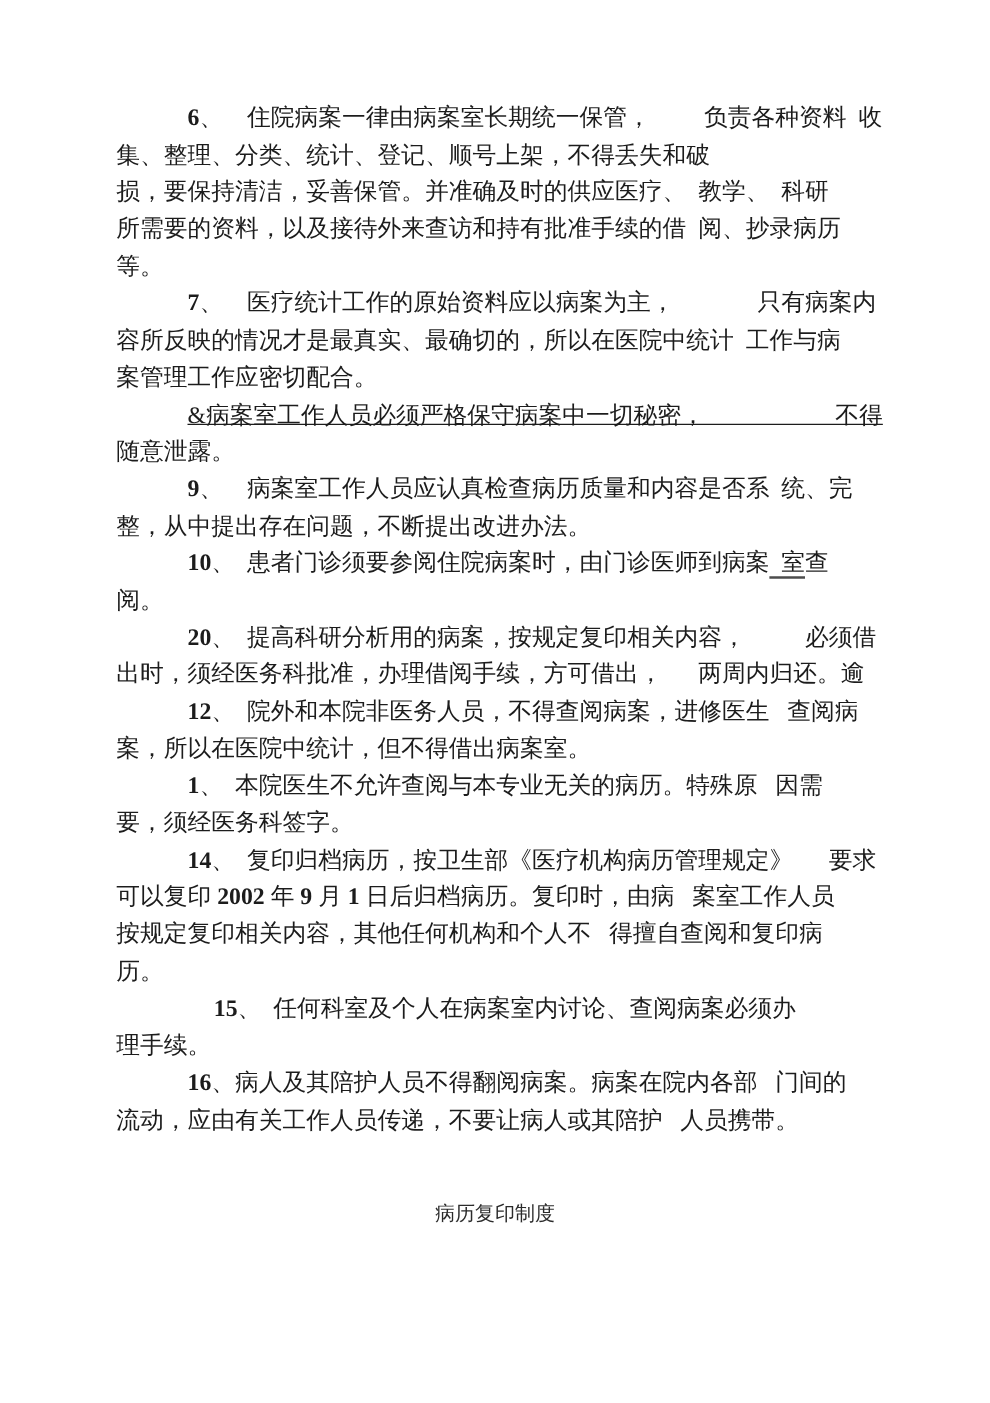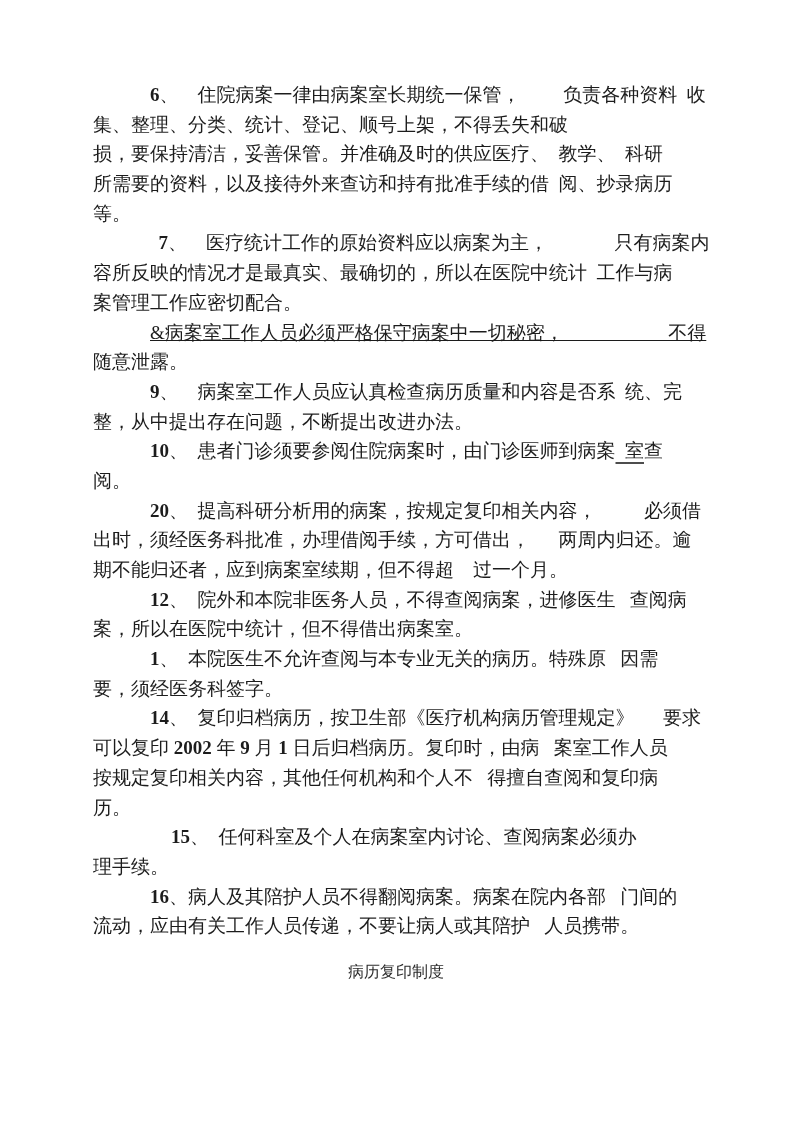--- a/index.html
+++ b/index.html
@@ -55,40 +55,39 @@
 <div class="page">
   <div class="content">
       <div class="para">
         <div class="line" style="padding-left: 57px;"><span class="b">6</span><span>、    住院病案一律由病案室长期统一保管，         负责各种资料  收</span></div>
         <div class="line"><span>集、整理、分类、统计、登记、顺号上架，不得丢失和破</span></div>
         <div class="line"><span>损，要保持清洁，妥善保管。并准确及时的供应医疗、  教学、  科研</span></div>
         <div class="line"><span>所需要的资料，以及接待外来查访和持有批准手续的借  阅、抄录病历</span></div>
         <div class="line"><span>等。</span></div>
       </div>
       <div class="para">
-        <div class="line" style="padding-left: 57px; text-align: center;"><span class="b">7</span><span>、    医疗统计工作的原始资料应以病案为主，              只有病案内</span></div>
+        <div class="line" style="padding-left: 57px;"><span class="b">7</span><span>、    医疗统计工作的原始资料应以病案为主，              只有病案内</span></div>
         <div class="line"><span>容所反映的情况才是最真实、最确切的，所以在医院中统计  工作与病</span></div>
         <div class="line"><span>案管理工作应密切配合。</span></div>
       </div>
       <div class="para">
         <div class="line" style="padding-left: 57px; text-decoration: underline;"><span>&amp;病案室工作人员必须严格保守病案中一切秘密，                      不得</span></div>
         <div class="line"><span>随意泄露。</span></div>
       </div>
       <div class="para">
         <div class="line" style="padding-left: 57px;"><span class="b">9</span><span>、    病案室工作人员应认真检查病历质量和内容是否系  统、完</span></div>
         <div class="line"><span>整，从中提出存在问题，不断提出改进办法。</span></div>
       </div>
       <div class="para">
         <div class="line" style="padding-left: 57px;"><span class="b">10</span><span>、  患者门诊须要参阅住院病案时，由门诊医师到病案</span><span class="u">  室</span><span>查</span></div>
         <div class="line"><span>阅。</span></div>
       </div>
       <div class="para">
         <div class="line" style="padding-left: 57px;"><span class="b">20</span><span>、  提高科研分析用的病案，按规定复印相关内容，          必须借</span></div>
         <div class="line"><span>出时，须经医务科批准，办理借阅手续，方可借出，      两周内归还。逾</span></div>
-        <div class="line"><span>期不能归还者，应到病案室续期，但不得超    过一个月。</span></div>
       </div>
       <div class="para">
         <div class="line" style="padding-left: 57px;"><span class="b">12</span><span>、  院外和本院非医务人员，不得查阅病案，进修医生   查阅病</span></div>
         <div class="line"><span>案，所以在医院中统计，但不得借出病案室。</span></div>
       </div>
       <div class="para">
         <div class="line" style="padding-left: 57px;"><span class="b">1</span><span>、  本院医生不允许查阅与本专业无关的病历。特殊原   因需</span></div>
         <div class="line"><span>要，须经医务科签字。</span></div>
       </div>
       <div class="para">

